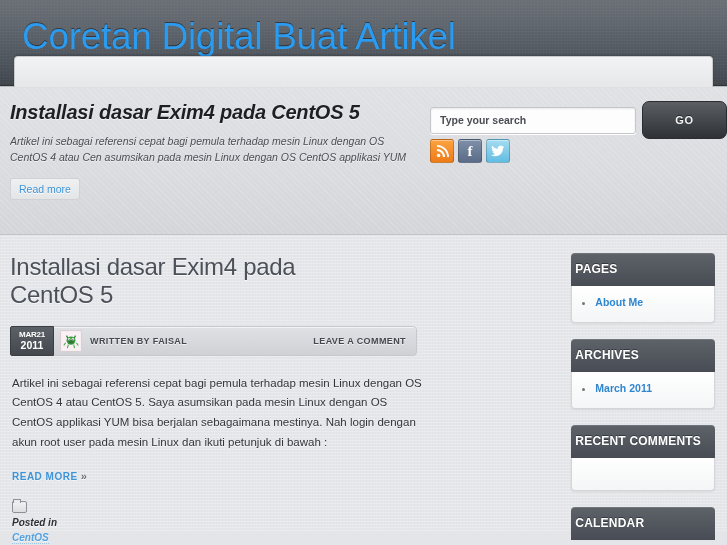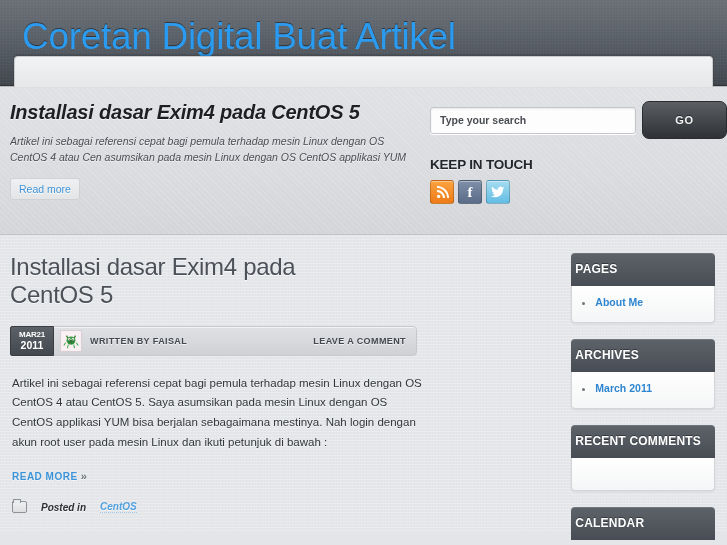--- a/index.html
+++ b/index.html
@@ -222,25 +222,26 @@
     text-shadow:0 1px 0 rgba(255,255,255,.55);
   }
   .readmore-link{
     display:inline-block;margin:17px 0 0 2px;
     font-size:10px;font-weight:bold;letter-spacing:.5px;
     color:#3c93d8;cursor:pointer;
     text-shadow:0 1px 0 rgba(255,255,255,.6);
   }
   .readmore-link .chev{color:#6d737a;margin-left:3px;font-size:11px;}
   .posted-in{
-    display:flex;align-items:flex-end;gap:14px;
+    display:flex;align-items:flex-start;gap:4px;
     margin:17px 0 0 2px;
     font-size:10px;font-style:italic;font-weight:bold;
     color:#2d3035;
     text-shadow:0 1px 0 rgba(255,255,255,.6);
+    flex-direction:column;
   }
   .folder-icon{
     width:13px;height:10px;
     border:1px solid #8d9299;
     border-radius:1px 2px 2px 2px;
     background:linear-gradient(180deg,#f0f1f2,#dcdee1);
     position:relative;
   }
   .folder-icon:before{
     content:"";position:absolute;left:0;top:-3px;width:6px;height:3px;
@@ -295,21 +296,20 @@
     <p class="feat-excerpt">Artikel ini sebagai referensi cepat bagi pemula terhadap mesin Linux dengan OS CentOS 4 atau Cen asumsikan pada mesin Linux dengan OS CentOS applikasi YUM bisa ber [...]</p>
     <span class="readmore-btn">Read more</span>
   </div>
 
   <div class="feat-right">
     <div class="searchbar">
       <input class="search-input" type="text" placeholder="Type your search" style="">
       <button class="go-btn">GO</button>
     </div>
 
-    <h3 class="keep-title">KEEP IN TOUCH</h3>
 
     <div class="social-row">
       <a class="social rss">
         <svg width="13" height="13" viewBox="0 0 16 16" aria-hidden="true">
           <circle cx="3.2" cy="12.8" r="2.1" fill="#fff"></circle>
           <path d="M1.2 7.4a7.4 7.4 0 0 1 7.4 7.4h2.6A10 10 0 0 0 1.2 4.8z" fill="#fff"></path>
           <path d="M1.2 2.2a12.6 12.6 0 0 1 12.6 12.6h2.2A14.8 14.8 0 0 0 1.2 0z" fill="#fff"></path>
         </svg>
       </a>
       <a class="social fb">

